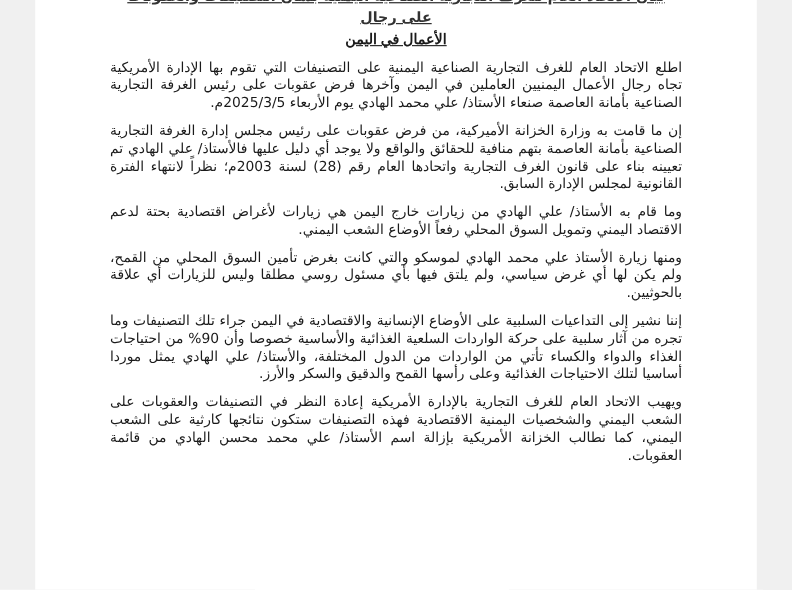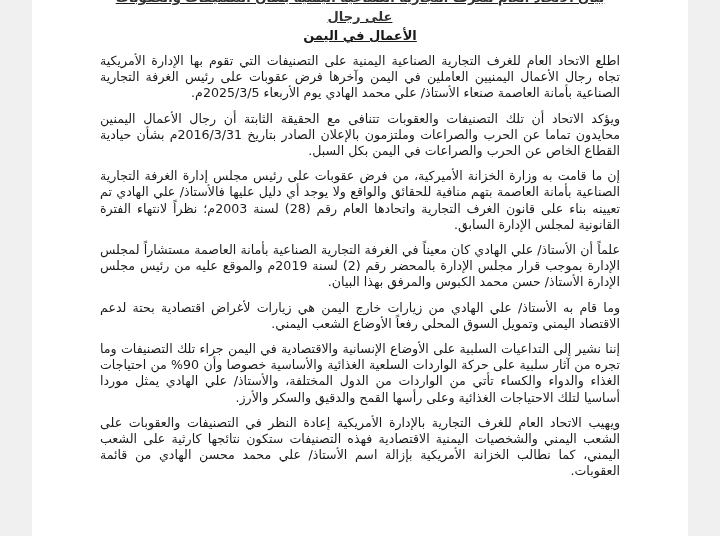--- a/index.html
+++ b/index.html
@@ -33,38 +33,37 @@
     }
     .title {
       text-align: center;
       text-decoration: underline;
       font-weight: bold;
       font-size: 13px;
       line-height: 19px;
       margin: 0 0 8px 0;
     }
     .title .line1 { display: block; color: #333; }
-    .title .line2 { display: block; }
+    .title .line2 { display: block; font-family: Liberation Serif, serif; }
     p.para {
       margin: 0 0 9px 0;
       text-align-last: right;
     }
   </style>
 </head>
 <body>
 
 <div class="page">
   <div class="doc">
     <div class="title">
       <span class="line1">بيان الاتحاد العام للغرف التجارية الصناعية اليمنية بشأن التصنيفات والعقوبات على رجال</span>
       <span class="line2">الأعمال في اليمن</span>
     </div>
 
     <p class="para">اطلع الاتحاد العام للغرف التجارية الصناعية اليمنية على التصنيفات التي تقوم بها الإدارة الأمريكية تجاه رجال الأعمال اليمنيين العاملين في اليمن وآخرها فرض عقوبات على رئيس الغرفة التجارية الصناعية بأمانة العاصمة صنعاء الأستاذ/ علي محمد الهادي يوم الأربعاء 2025/3/5م.</p>
-    <p class="para">ويؤكد الاتحاد أن تلك التصنيفات والعقوبات تتنافى مع الحقيقة الثابتة أن رجال الأعمال اليمنين محايدون تماما عن الحرب والصراعات وملتزمون بالإعلان الصادر بتاريخ 2016/3/31م بشأن حيادية القطاع الخاص عن الحرب والصراعات في اليمن بكل السبل.</p>
     <p class="para">إن ما قامت به وزارة الخزانة الأميركية، من فرض عقوبات على رئيس مجلس إدارة الغرفة التجارية الصناعية بأمانة العاصمة بتهم منافية للحقائق والواقع ولا يوجد أي دليل عليها فالأستاذ/ علي الهادي تم تعيينه بناء على قانون الغرف التجارية واتحادها العام رقم (28) لسنة 2003م؛ نظراً لانتهاء الفترة القانونية لمجلس الإدارة السابق.</p>
-    <p class="para">علماً أن الأستاذ/ علي الهادي كان معيناً في الغرفة التجارية الصناعية بأمانة العاصمة مستشاراً لمجلس الإدارة بموجب قرار مجلس الإدارة بالمحضر رقم (2) لسنة 2019م والموقع عليه من رئيس مجلس الإدارة الأستاذ/ حسن محمد الكبوس والمرفق بهذا البيان.</p>
     <p class="para">وما قام به الأستاذ/ علي الهادي من زيارات خارج اليمن هي زيارات لأغراض اقتصادية بحتة لدعم الاقتصاد اليمني وتمويل السوق المحلي رفعاً الأوضاع الشعب اليمني.</p>
+    <p class="para">ومنها زيارة الأستاذ علي محمد الهادي لموسكو والتي كانت بغرض تأمين السوق المحلي من القمح، ولم يكن لها أي غرض سياسي، ولم يلتق فيها بأي مسئول روسي مطلقا وليس للزيارات أي علاقة بالحوثيين.</p>
     <p class="para">إننا نشير إلى التداعيات السلبية على الأوضاع الإنسانية والاقتصادية في اليمن جراء تلك التصنيفات وما تجره من آثار سلبية على حركة الواردات السلعية الغذائية والأساسية خصوصا وأن 90% من احتياجات الغذاء والدواء والكساء تأتي من الواردات من الدول المختلفة، والأستاذ/ علي الهادي يمثل موردا أساسيا لتلك الاحتياجات الغذائية وعلى رأسها القمح والدقيق والسكر والأرز.</p>
     <p class="para">ويهيب الاتحاد العام للغرف التجارية بالإدارة الأمريكية إعادة النظر في التصنيفات والعقوبات على الشعب اليمني والشخصيات اليمنية الاقتصادية فهذه التصنيفات ستكون نتائجها كارثية على الشعب اليمني، كما نطالب الخزانة الأمريكية بإزالة اسم الأستاذ/ علي محمد محسن الهادي من قائمة العقوبات.</p>
 
   </div>
 </div>
 
 </body></html>

